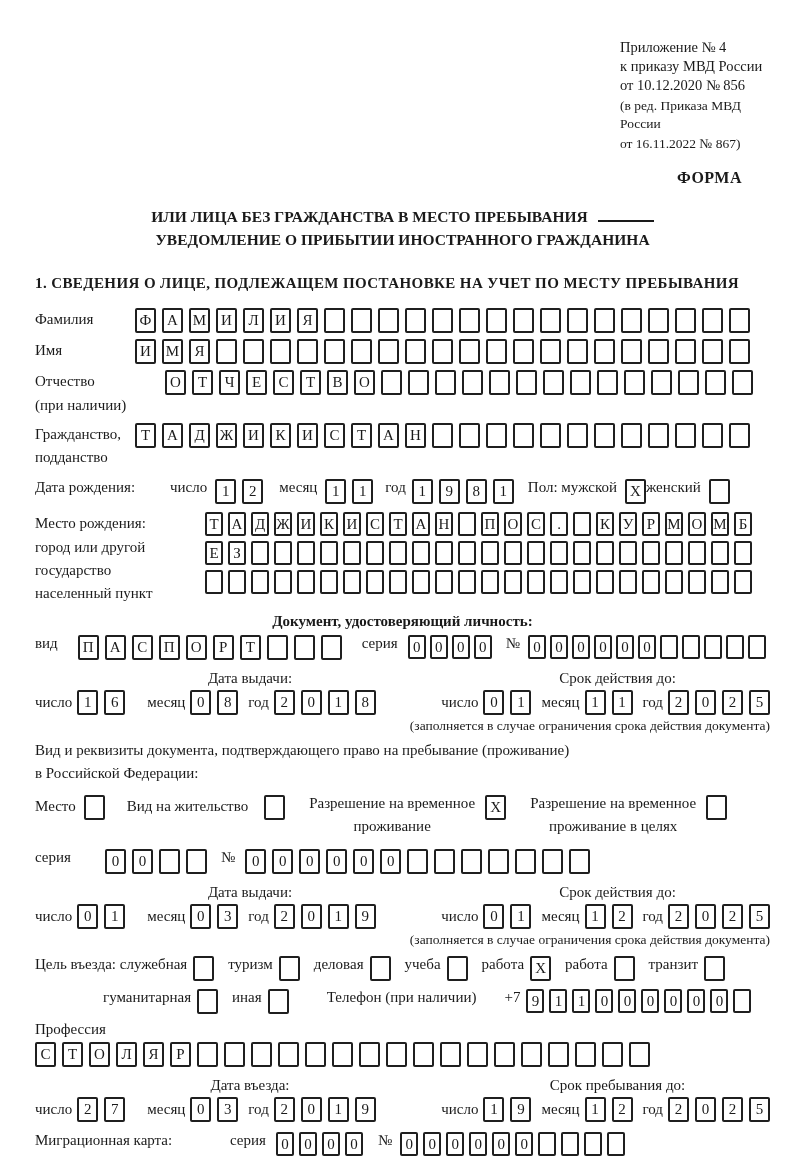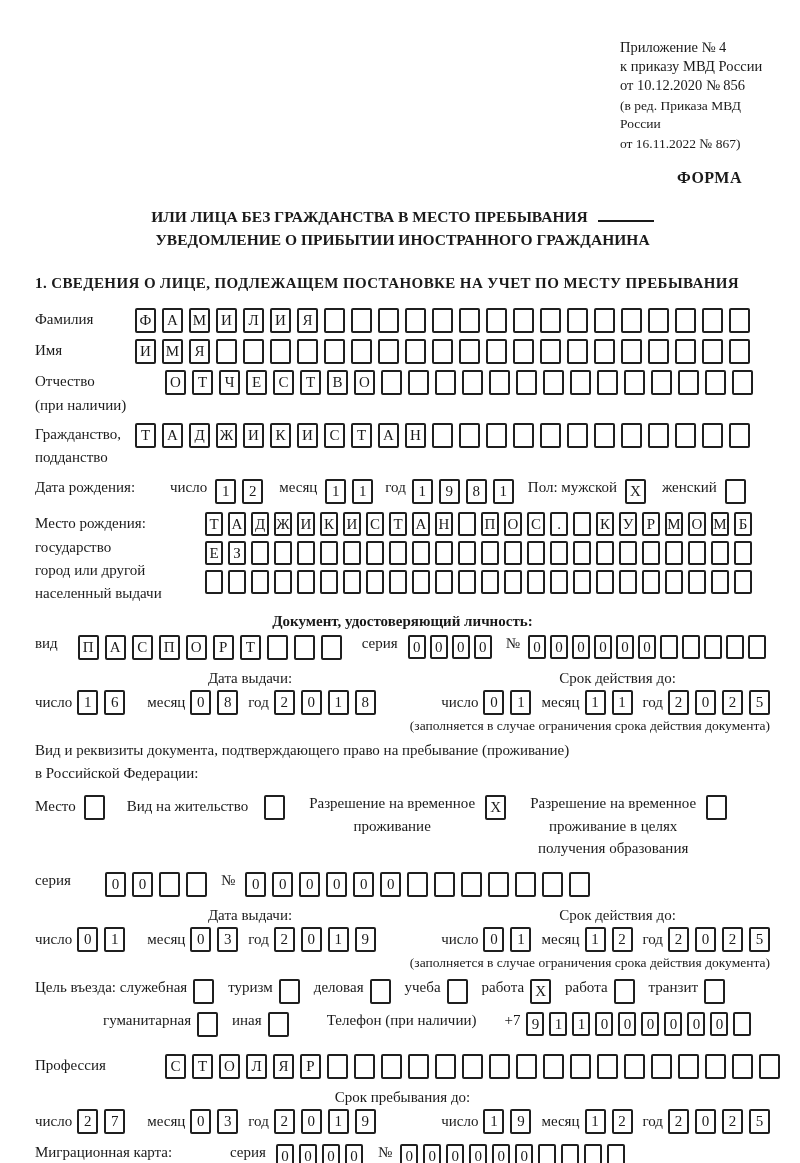--- a/index.html
+++ b/index.html
@@ -210,32 +210,32 @@
     <span class="cells">
         <span class="cell">1</span>
         <span class="cell">9</span>
         <span class="cell">8</span>
         <span class="cell">1</span>
       </span>
     <span class="lab" style="margin-left:14px;">Пол: мужской</span>
     <span class="cells cbx">
         <span class="cell">X</span>
       </span>
-    <span class="lab" style="margin-left:16px;">женский</span>
+    <span class="lab" style="margin-left:0;">женский</span>
     <span class="cells cbx">
         <span class="cell"></span>
       </span>
   </div>
 
   <div class="frow top" style="margin-top:8px;">
     <span class="flabel w170">
       <div>Место рождения:</div>
+      <div>город или другой</div>
       <div>государство</div>
-      <div>город или другой</div>
-      <div>населенный выдачи</div>
+      <div>населенный пункт</div>
     </span>
     <span class="cellcol">
       <div class="cells sm">
           <span class="cell">Т</span>
           <span class="cell">А</span>
           <span class="cell">Д</span>
           <span class="cell">Ж</span>
           <span class="cell">И</span>
           <span class="cell">К</span>
           <span class="cell">И</span>
@@ -415,21 +415,20 @@
     <span class="plabel">
       <div>Разрешение на временное</div>
       <div>проживание</div>
     </span>
     <span class="cells" style="margin-top:3px;">
         <span class="cell">X</span>
       </span>
     <span class="plabel">
       <div>Разрешение на временное</div>
       <div>проживание в целях</div>
-      <div>получения образования</div>
     </span>
     <span class="cells" style="margin-top:3px;">
         <span class="cell"></span>
       </span>
   </div>
 
   <div class="frow" style="margin-top:12px;">
     <span class="lab" style="width:70px;">серия</span>
     <span class="cells">
         <span class="cell">0</span>
@@ -553,21 +552,21 @@
         <span class="cell">0</span>
         <span class="cell">0</span>
         <span class="cell">0</span>
         <span class="cell">0</span>
         <span class="cell">0</span>
         <span class="cell">0</span>
         <span class="cell"></span>
       </span>
   </div>
 
-  <div class="frow" style="margin-top:17px;">
+  <div class="frow" style="margin-top:4px;flex-direction:column;">
     <span class="flabel w130">Профессия</span>
     <span class="cells">
         <span class="cell">С</span>
         <span class="cell">Т</span>
         <span class="cell">О</span>
         <span class="cell">Л</span>
         <span class="cell">Я</span>
         <span class="cell">Р</span>
         <span class="cell"></span>
         <span class="cell"></span>
@@ -584,20 +583,21 @@
         <span class="cell"></span>
         <span class="cell"></span>
         <span class="cell"></span>
         <span class="cell"></span>
         <span class="cell"></span>
       </span>
   </div>
 
   <div class="dblock">
     <div class="dheads">
+      <span class="dh1">Дата въезда:</span>
       <span class="dh2">Срок пребывания до:</span>
     </div>
     <div class="dlines">
       <div class="dline dcl">
         <span class="lab">число</span>
         <span class="cells">
             <span class="cell">2</span>
             <span class="cell">7</span>
           </span>
         <span class="gap"></span>

